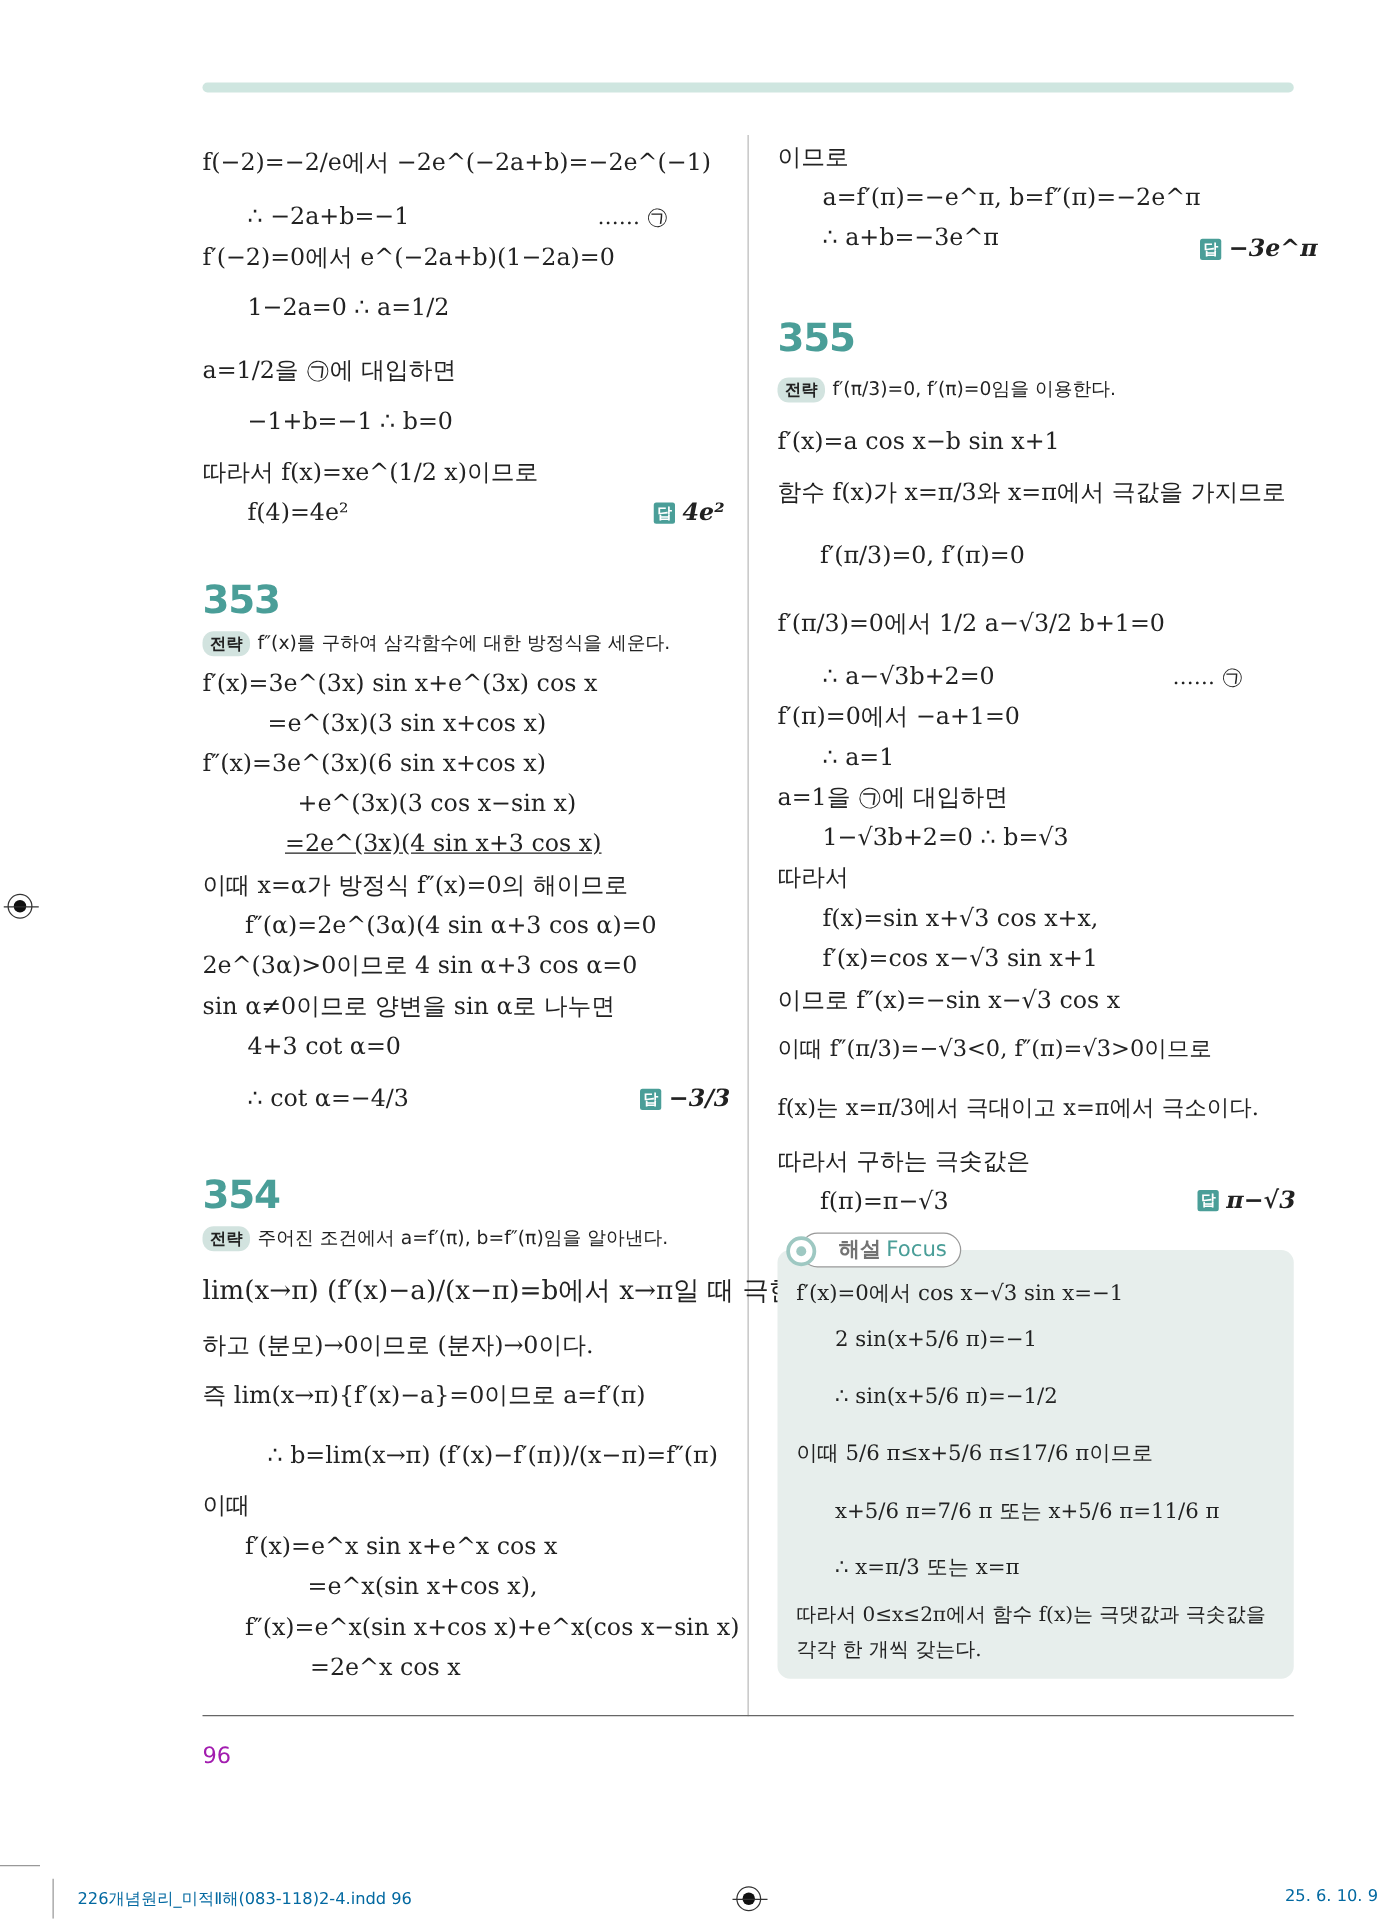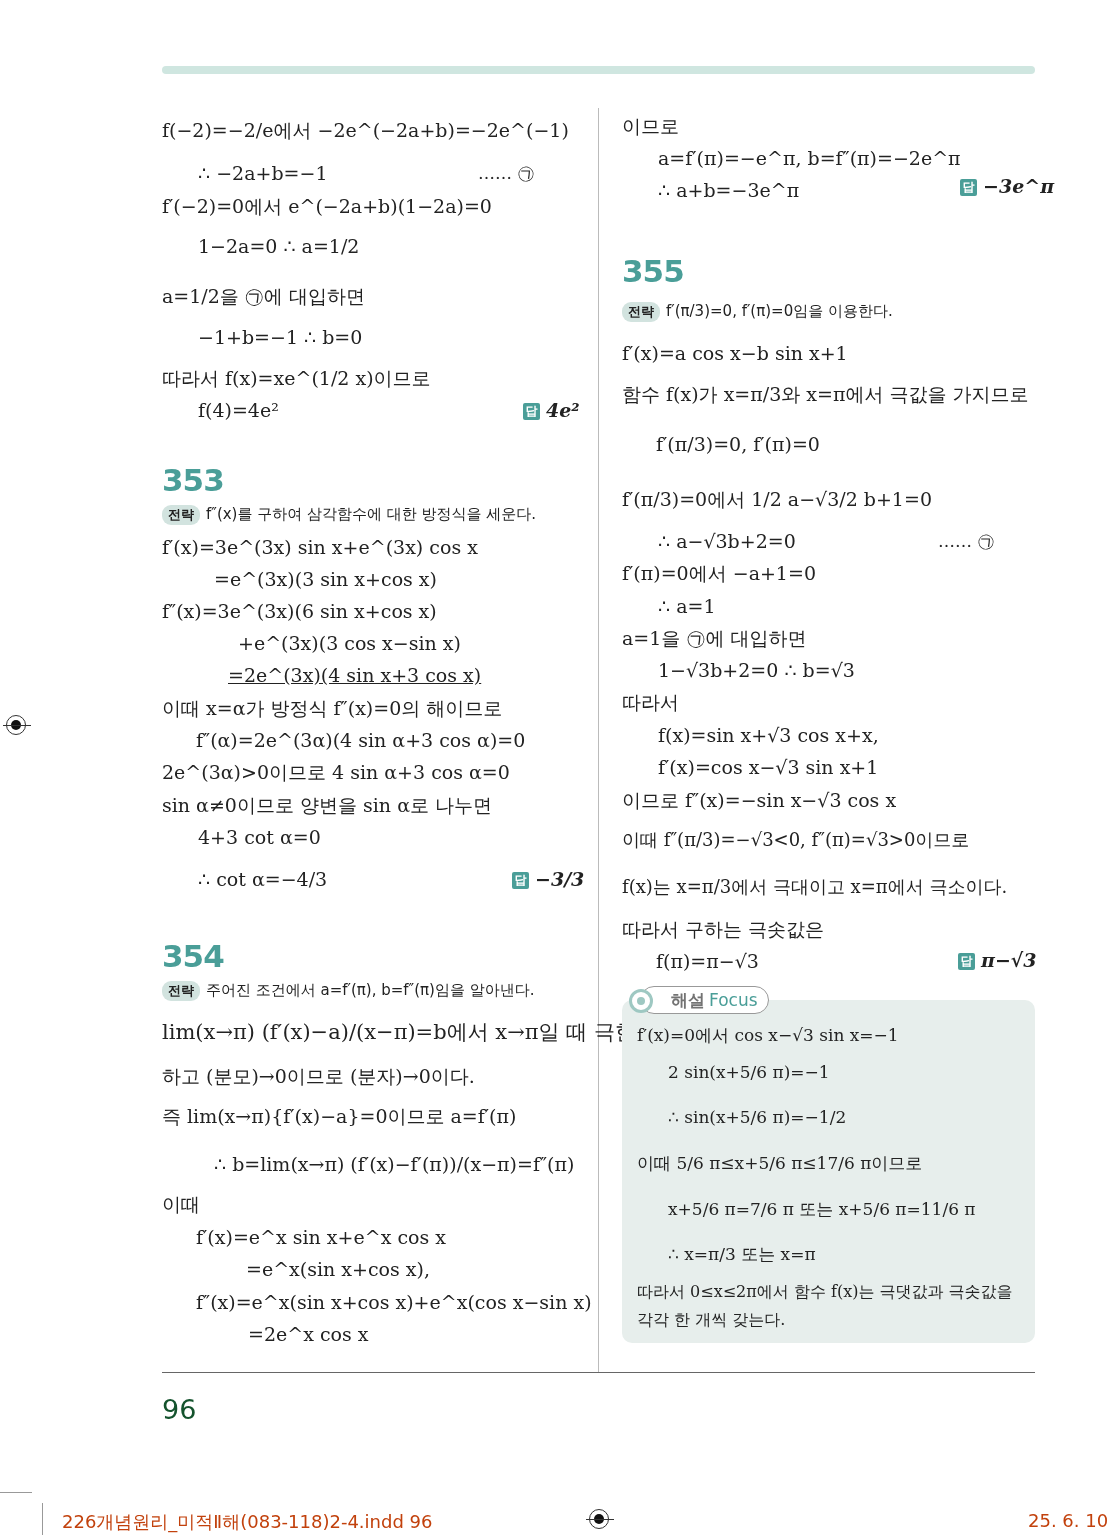--- a/index.html
+++ b/index.html
@@ -15,22 +15,22 @@
   .ans { position:absolute; white-space:nowrap; font-size:19px; font-weight:bold; font-style:italic; }
   .ansbox { display:inline-block; background:#4a9e98; color:#fff; font-size:12px; font-style:normal; font-weight:bold; width:17px; height:17px; line-height:17px; text-align:center; border-radius:2px; margin-right:6px; vertical-align:2px; font-family:"DejaVu Sans", sans-serif; }
   .mark { position:absolute; font-size:17px; white-space:nowrap; }
   .focus-box { position:absolute; left:622px; top:1000px; width:413px; height:343px; background:#e7eeec; border-radius:10px; }
   .focus-tag { position:absolute; left:640px; top:986px; height:28px; padding:0 10px 0 30px; background:#fff; border:1px solid #999; border-radius:14px; font-family:"DejaVu Sans", sans-serif; font-size:17px; line-height:26px; white-space:nowrap; }
   .focus-tag .k { font-weight:bold; color:#737373; }
   .focus-tag .e { color:#4a9e98; margin-left:4px; }
   .focus-icon { position:absolute; left:-12px; top:2px; width:24px; height:24px; border-radius:50%; border:3px solid #9ec8c2; background:#fff; }
   .focus-icon::after { content:""; position:absolute; left:5px; top:5px; width:8px; height:8px; border-radius:50%; background:#9ec8c2; }
   .fline { position:absolute; font-size:17px; line-height:22px; white-space:nowrap; }
-  .pageno { position:absolute; left:162px; top:1394px; font-family:"DejaVu Sans", sans-serif; font-size:27px; color:#14532d; }
-  .footer { position:absolute; top:1510px; font-family:"DejaVu Sans", sans-serif; font-size:18px; color:#c2410c; white-space:nowrap; }
+  .pageno { position:absolute; left:162px; top:1394px; font-family:"DejaVu Sans", sans-serif; font-size:18px; color:#a21caf; }
+  .footer { position:absolute; top:1510px; font-family:"DejaVu Sans", sans-serif; font-size:13px; color:#0369a1; white-space:nowrap; }
   .regmark { position:absolute; width:20px; height:20px; border-radius:50%; border:1px solid #333; }
   .regmark::before { content:""; position:absolute; left:4px; top:4px; width:10px; height:10px; border-radius:50%; background:#111; }
   .regmark::after { content:""; position:absolute; left:-4px; top:9px; width:28px; height:1px; background:#333; }
   .crop-l { position:absolute; left:0; top:1492px; width:32px; height:1px; background:#999; }
   .crop-v { position:absolute; left:42px; top:1503px; width:1px; height:32px; background:#999; }
 </style>
 </head>
 <body>
 
 <div class="topbar"></div>
@@ -81,21 +81,21 @@
   <div class="line" style="left:196px;top:1225px;">f′(x)=e^x sin x+e^x cos x</div>
   <div class="line" style="left:246px;top:1257px;">=e^x(sin x+cos x),</div>
   <div class="line" style="left:196px;top:1290px;">f″(x)=e^x(sin x+cos x)+e^x(cos x−sin x)</div>
   <div class="line" style="left:248px;top:1322px;">=2e^x cos x</div>
 </div>
 
 <div>
   <div class="line" style="left:622px;top:114px;">이므로</div>
   <div class="line" style="left:658px;top:146px;">a=f′(π)=−e^π, b=f″(π)=−2e^π</div>
   <div class="line" style="left:658px;top:178px;">∴ a+b=−3e^π</div>
-  <div class="ans" style="left:960px;top:175px;">
+  <div class="ans" style="left:960px;top:188px;">
     <span class="ansbox">답</span><span>−3e^π</span>
   </div>
 
   <div class="num" style="left:622px;top:253px;">355</div>
   <div class="strat" style="left:622px;top:302px;">
     <span class="badge">전략</span><span>f′(π/3)=0, f′(π)=0임을 이용한다.</span>
   </div>
   <div class="line" style="left:622px;top:341px;">f′(x)=a cos x−b sin x+1</div>
   <div class="line" style="left:622px;top:382px;">함수 f(x)가 x=π/3와 x=π에서 극값을 가지므로</div>
   <div class="line" style="left:656px;top:432px;">f′(π/3)=0,  f′(π)=0</div>

